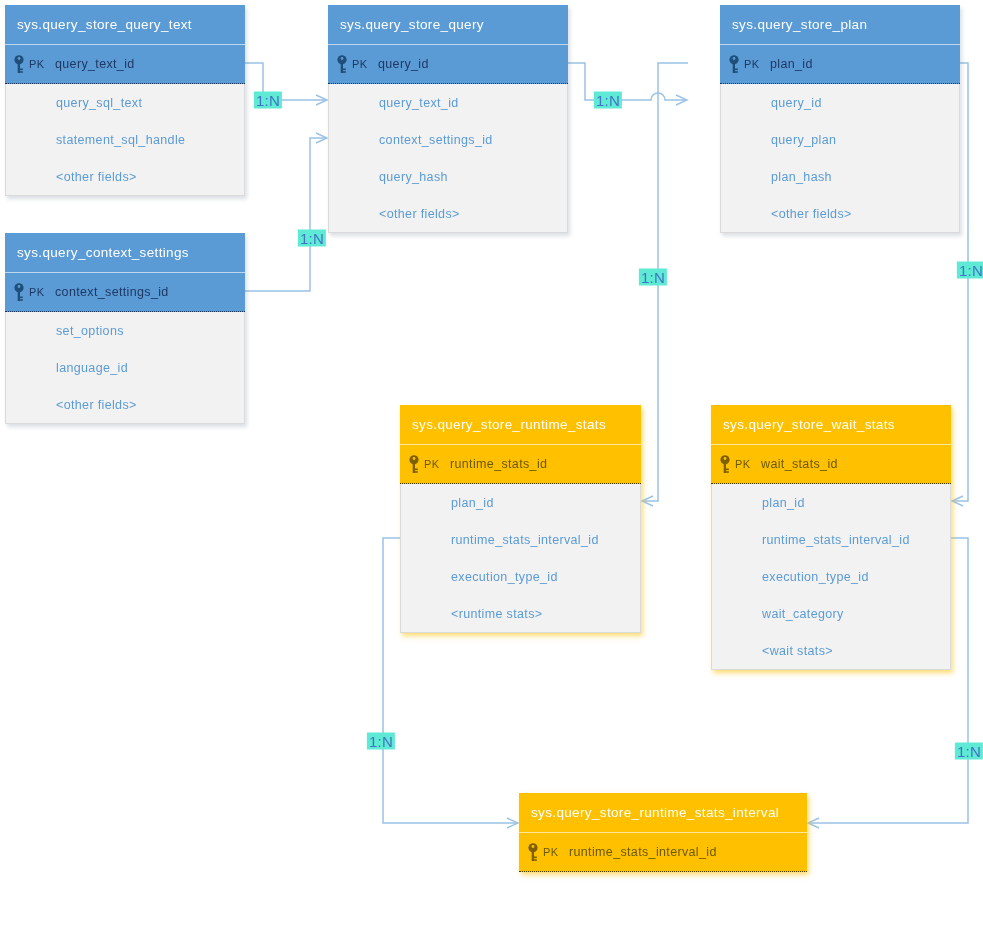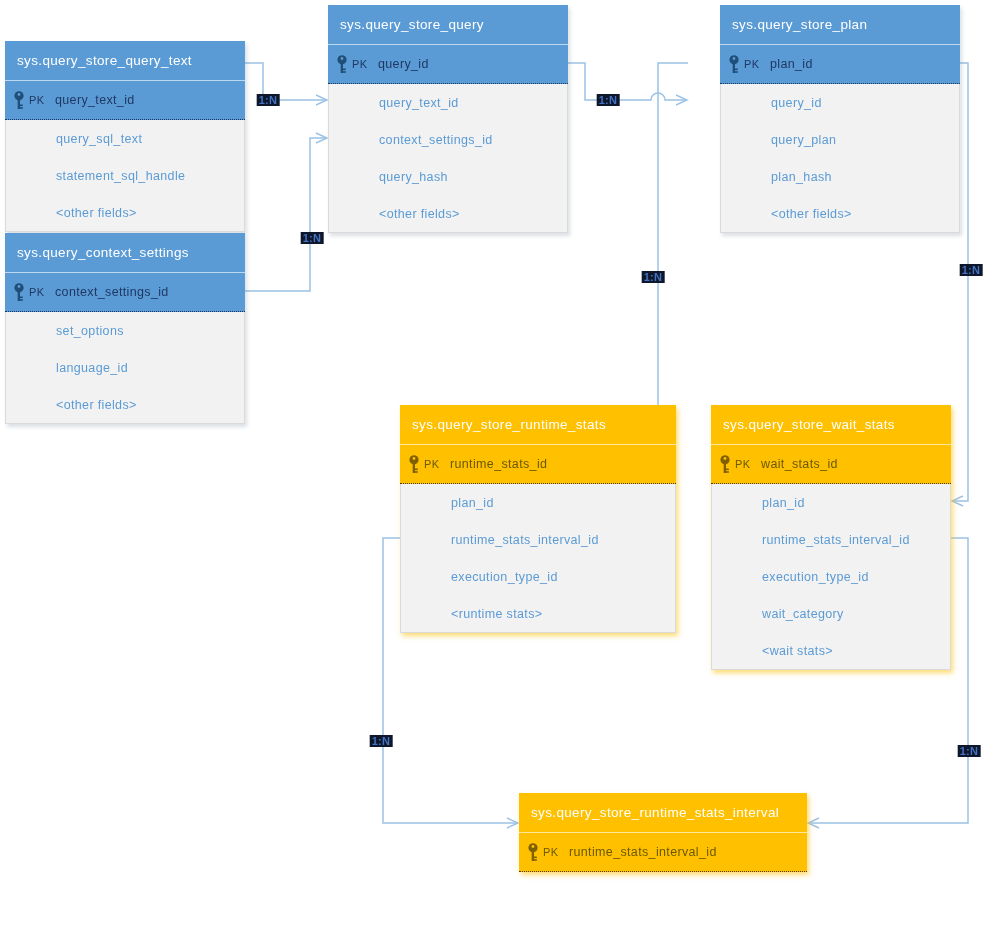--- a/index.html
+++ b/index.html
@@ -34,22 +34,22 @@
   .orange .key-hole{fill:var(--orange-header,#FFC000);}
   .pk-label{font-size:11px;margin-right:0;}
   .pk-field{position:absolute;left:50px;}
 
   .ebody{background:var(--body-bg,#F2F2F2);border:1px solid #DADADA;border-top:none;}
   .frow{height:37px;display:flex;align-items:center;padding-left:50px;font-size:12.5px;
         color:var(--field-text,#5B9BD5);white-space:nowrap;}
 
   .rel-label{
     position:absolute;transform:translate(-50%,-50%);
-    background:#0f172a;padding:0 2px;font-size:11px;
-    color:var(--cardinality-text,#4472C4);letter-spacing:.3px;font-weight:bold;
+    background:#5eead4;padding:0 2px;font-size:15px;
+    color:var(--cardinality-text,#4472C4);letter-spacing:.3px;
   }
 </style>
 </head>
 <body>
 
 <div class="canvas">
 
   <svg class="connectors">
     <defs>
       <marker id="arrowOpen" markerUnits="userSpaceOnUse" markerWidth="16" markerHeight="16" refX="14" refY="8" orient="auto">
@@ -58,21 +58,21 @@
     </defs>
     <path class="conn" d="M245,63 H263 V100 H327" marker-end="url(#arrowOpen)"></path>
     <path class="conn" d="M245,291 H310 V138 H327" marker-end="url(#arrowOpen)"></path>
     <path class="conn" d="M568,63 H585 V100 H651 A7,7 0 0 1 665,100 H687" marker-end="url(#arrowOpen)"></path>
     <path class="conn" d="M688,63 H658 V501 H642" marker-end="url(#arrowOpen)"></path>
     <path class="conn" d="M928,63 H968 V501 H952" marker-end="url(#arrowOpen)"></path>
     <path class="conn" d="M400,538 H383 V823 H518" marker-end="url(#arrowOpen)"></path>
     <path class="conn" d="M951,538 H968 V823 H808" marker-end="url(#arrowOpen)"></path>
   </svg>
 
-  <div class="entity blue" style="left:5px;top:5px;width:240px;margin-top:36px;">
+  <div class="entity blue" style="left:5px;top:5px;width:240px;">
     <div class="header">sys.query_store_query_text</div>
     <div class="pkrow">
       <span class="key-wrap">
         <svg width="12" height="19" viewBox="0 0 12 19">
             <g class="key-fill">
               <circle cx="6" cy="4.8" r="4.6"></circle>
               <rect x="4.7" y="8.5" width="2.3" height="9.5"></rect>
               <rect x="7" y="13.5" width="2.8" height="1.6"></rect>
               <rect x="7" y="16.2" width="2.8" height="1.6"></rect>
             </g>
@@ -184,21 +184,21 @@
         </div>
       <div class="frow">
           <span>language_id</span>
         </div>
       <div class="frow">
           <span>&lt;other fields&gt;</span>
         </div>
     </div>
   </div>
 
-  <div class="entity orange" style="left:400px;top:405px;width:276px;">
+  <div class="entity orange" style="left:400px;top:405px;width:241px;">
     <div class="header">sys.query_store_runtime_stats</div>
     <div class="pkrow">
       <span class="key-wrap">
         <svg width="12" height="19" viewBox="0 0 12 19">
             <g class="key-fill">
               <circle cx="6" cy="4.8" r="4.6"></circle>
               <rect x="4.7" y="8.5" width="2.3" height="9.5"></rect>
               <rect x="7" y="13.5" width="2.8" height="1.6"></rect>
               <rect x="7" y="16.2" width="2.8" height="1.6"></rect>
             </g>

